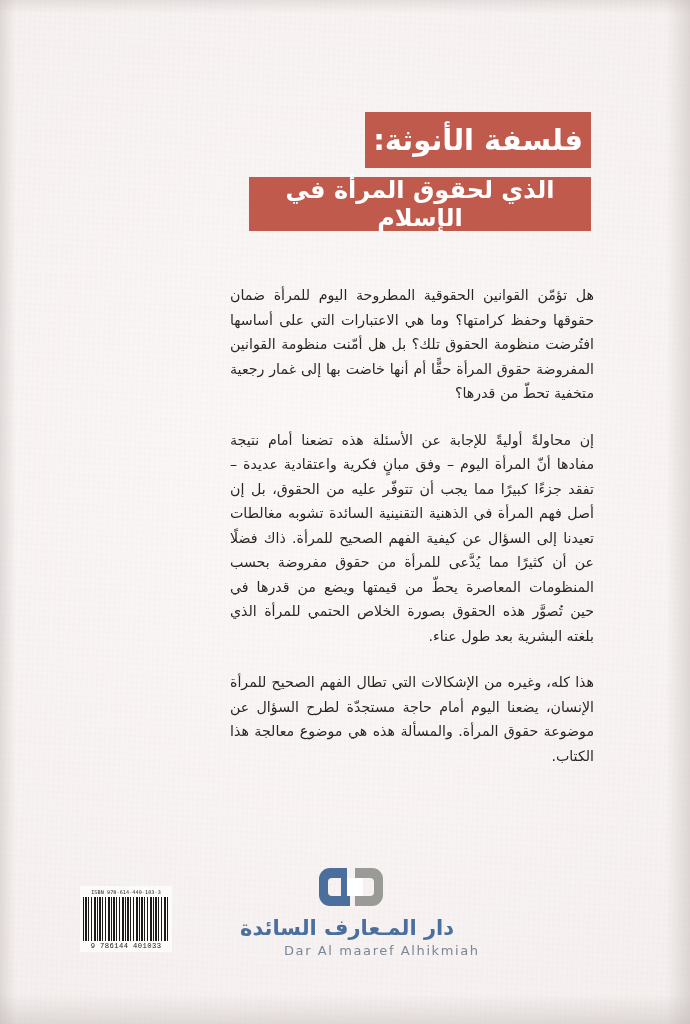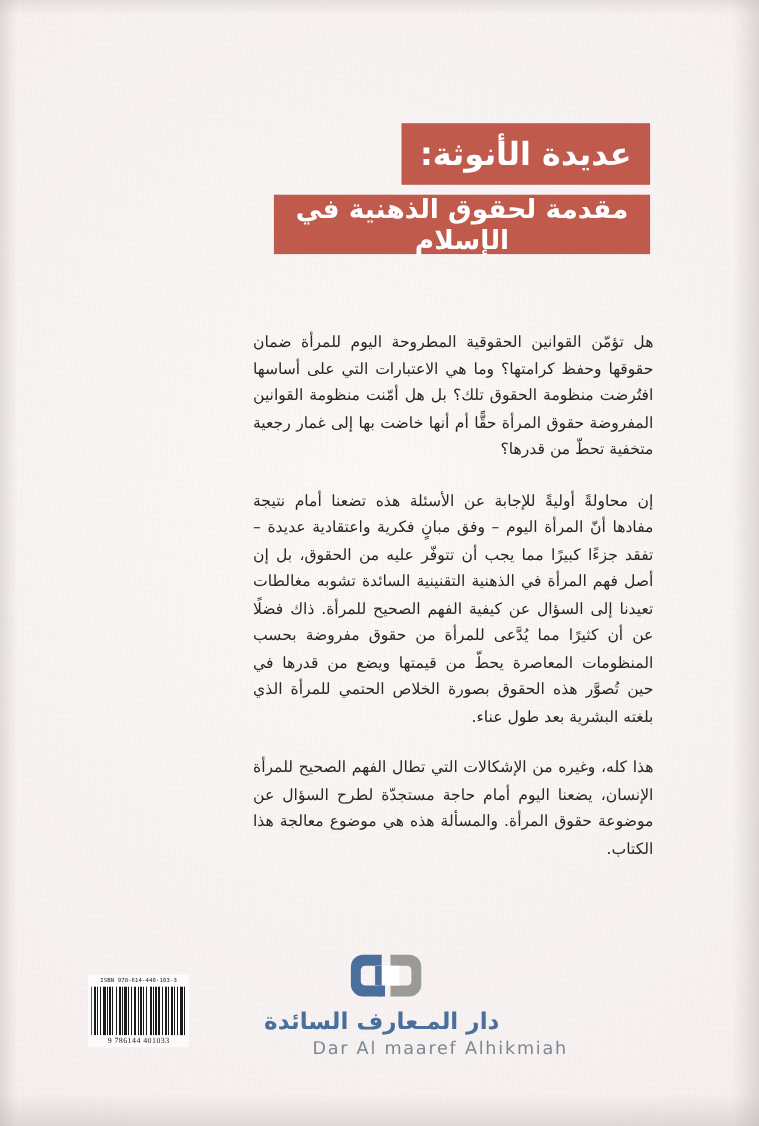--- a/index.html
+++ b/index.html
@@ -86,21 +86,21 @@
     left: 249px;
     top: 177px;
     width: 342px;
     height: 54px;
     font-size: 24px;
   }
 
   
   .body-copy {
     position: absolute;
-    top: 299px;
+    top: 283px;
     right: 96px;
     width: 364px;
     direction: rtl;
     text-align: justify;
     color: #2c2622;
     font-family: "DejaVu Sans", sans-serif;
     font-size: 14.2px;
     line-height: 24.5px;
   }
   .body-copy p {
@@ -127,21 +127,21 @@
     font-weight: bold;
     font-size: 21px;
     color: #4a6f9c;
     direction: rtl;
     letter-spacing: 0.5px;
     line-height: 1.15;
     white-space: nowrap;
   }
   .publisher-name-en {
     font-family: "DejaVu Sans", sans-serif;
-    font-size: 16px;
+    font-size: 13px;
     color: #7b8794;
     direction: ltr;
     letter-spacing: 1.6px;
     margin-top: 3px;
     white-space: nowrap;
     margin-left: 36px;
   }
 
   
   .barcode-area {
@@ -174,44 +174,44 @@
       #fdfbfa 4px, #fdfbfa 5px,
       #1a1a1a 5px, #1a1a1a 6px,
       #fdfbfa 6px, #fdfbfa 8px,
       #1a1a1a 8px, #1a1a1a 9px,
       #fdfbfa 9px, #fdfbfa 11px,
       #1a1a1a 11px, #1a1a1a 13px,
       #fdfbfa 13px, #fdfbfa 14px
     );
   }
   .barcode-digits {
-    font-family: Liberation Serif, serif;
+    font-family: Liberation Mono, monospace;
     font-size: 7.2px;
     color: #1c1c1c;
     text-align: center;
     direction: ltr;
     letter-spacing: .4px;
     margin-top: 1px;
     white-space: nowrap;
   }
 </style>
 </head>
 <body>
 
 <div class="page">
 
   <div class="paper-grain"></div>
   <div class="edge-top"></div>
   <div class="edge-left"></div>
   <div class="edge-right"></div>
   <div class="edge-bottom"></div>
 
-  <div class="title-block title-line-1">عديدة الأنوثة:</div>
-
-  <div class="title-block title-line-2">مقدمة لحقوق الذهنية في الإسلام</div>
+  <div class="title-block title-line-1">فلسفة الأنوثة:</div>
+
+  <div class="title-block title-line-2">الذي لحقوق المرأة في الإسلام</div>
 
   <div class="body-copy">
     <p>هل تؤمّن القوانين الحقوقية المطروحة اليوم للمرأة ضمان حقوقها وحفظ كرامتها؟ وما هي الاعتبارات التي على أساسها افتُرضت منظومة الحقوق تلك؟ بل هل أمّنت منظومة القوانين المفروضة حقوق المرأة حقًّا أم أنها خاضت بها إلى غمار رجعية متخفية تحطّ من قدرها؟</p>
     <p>إن محاولةً أوليةً للإجابة عن الأسئلة هذه تضعنا أمام نتيجة مفادها أنّ المرأة اليوم – وفق مبانٍ فكرية واعتقادية عديدة – تفقد جزءًا كبيرًا مما يجب أن تتوفّر عليه من الحقوق، بل إن أصل فهم المرأة في الذهنية التقنينية السائدة تشوبه مغالطات تعيدنا إلى السؤال عن كيفية الفهم الصحيح للمرأة. ذاك فضلًا عن أن كثيرًا مما يُدَّعى للمرأة من حقوق مفروضة بحسب المنظومات المعاصرة يحطّ من قيمتها ويضع من قدرها في حين تُصوَّر هذه الحقوق بصورة الخلاص الحتمي للمرأة الذي بلغته البشرية بعد طول عناء.</p>
     <p>هذا كله، وغيره من الإشكالات التي تطال الفهم الصحيح للمرأة الإنسان، يضعنا اليوم أمام حاجة مستجدّة لطرح السؤال عن موضوعة حقوق المرأة. والمسألة هذه هي موضوع معالجة هذا الكتاب.</p>
   </div>
 
   <div class="publisher">
     <svg class="logo-mark" width="68" height="42" viewBox="0 0 68 42">
 

